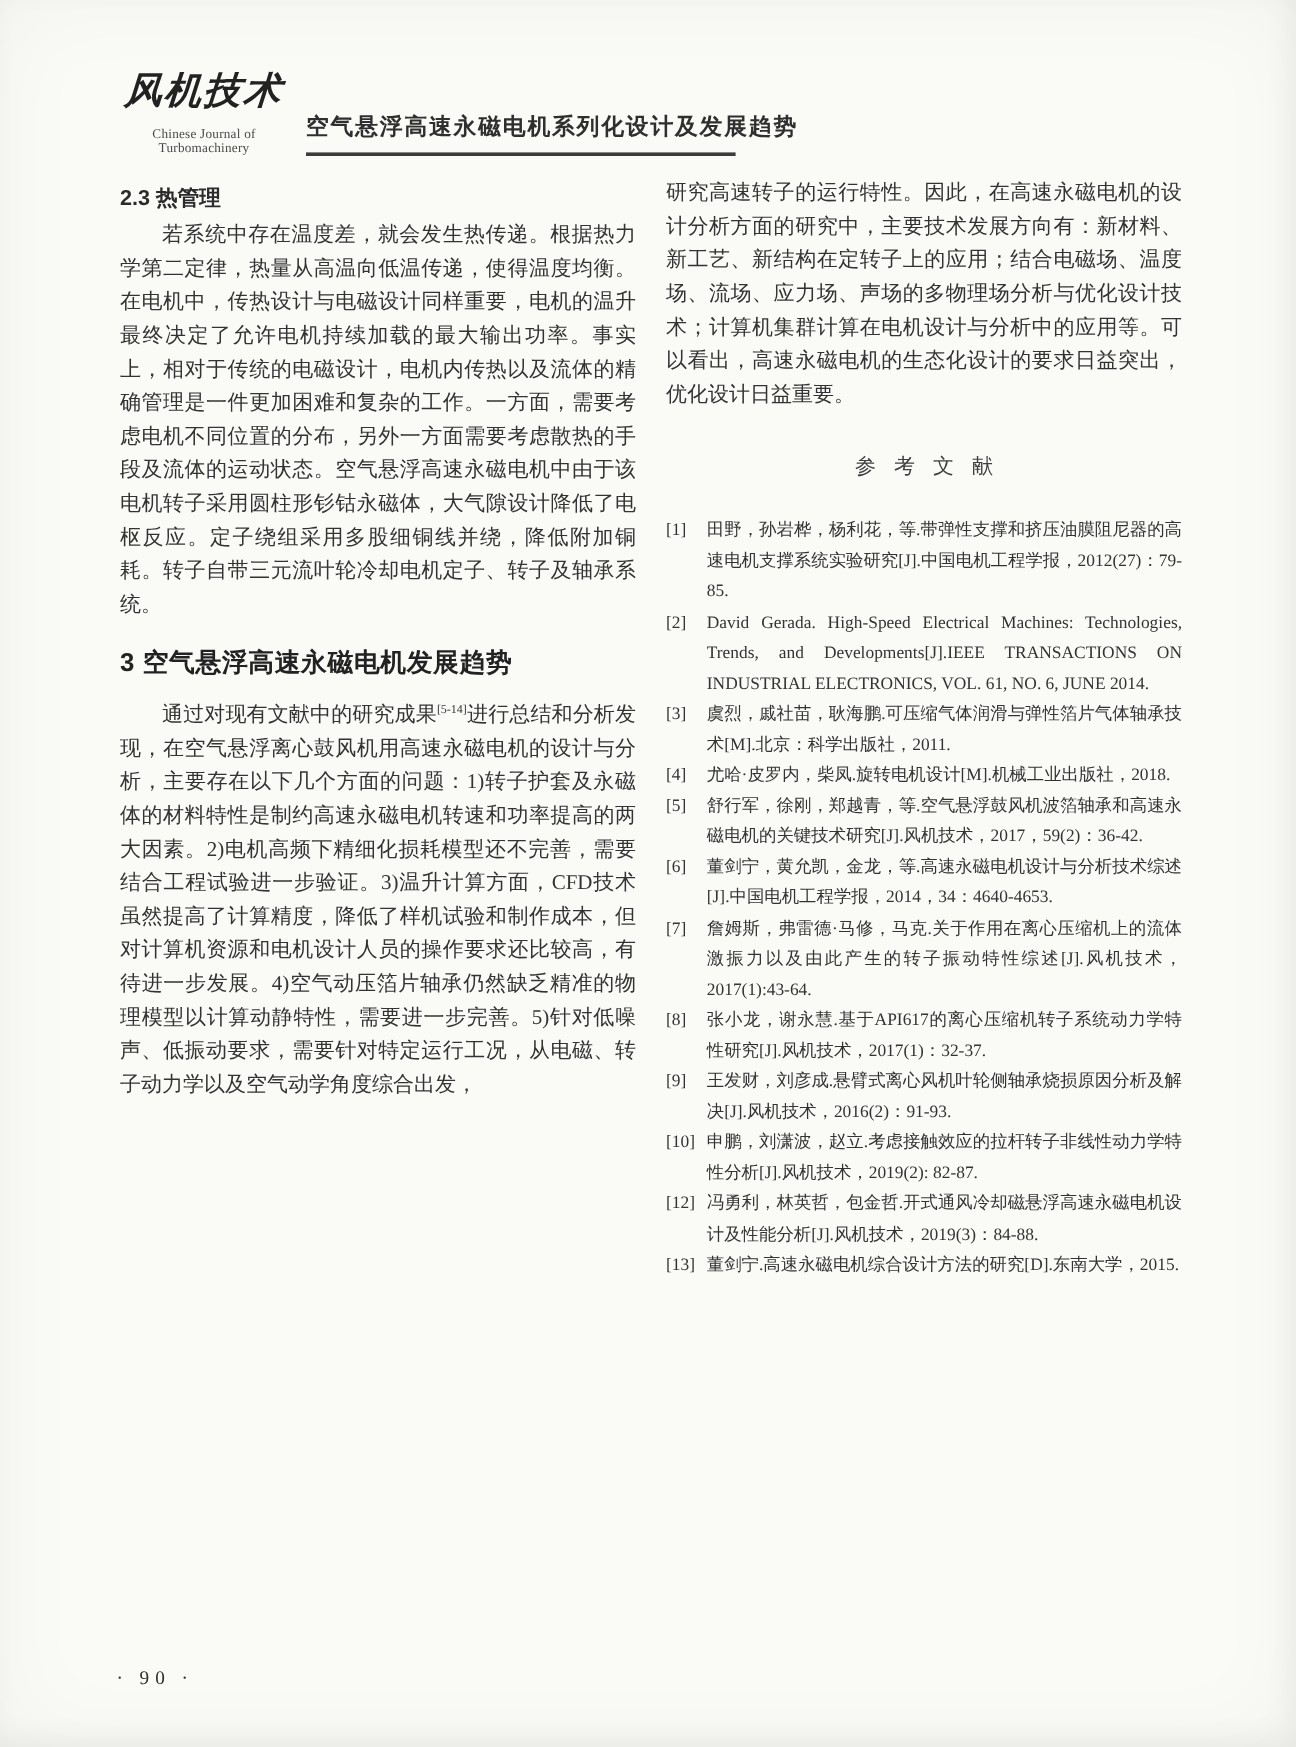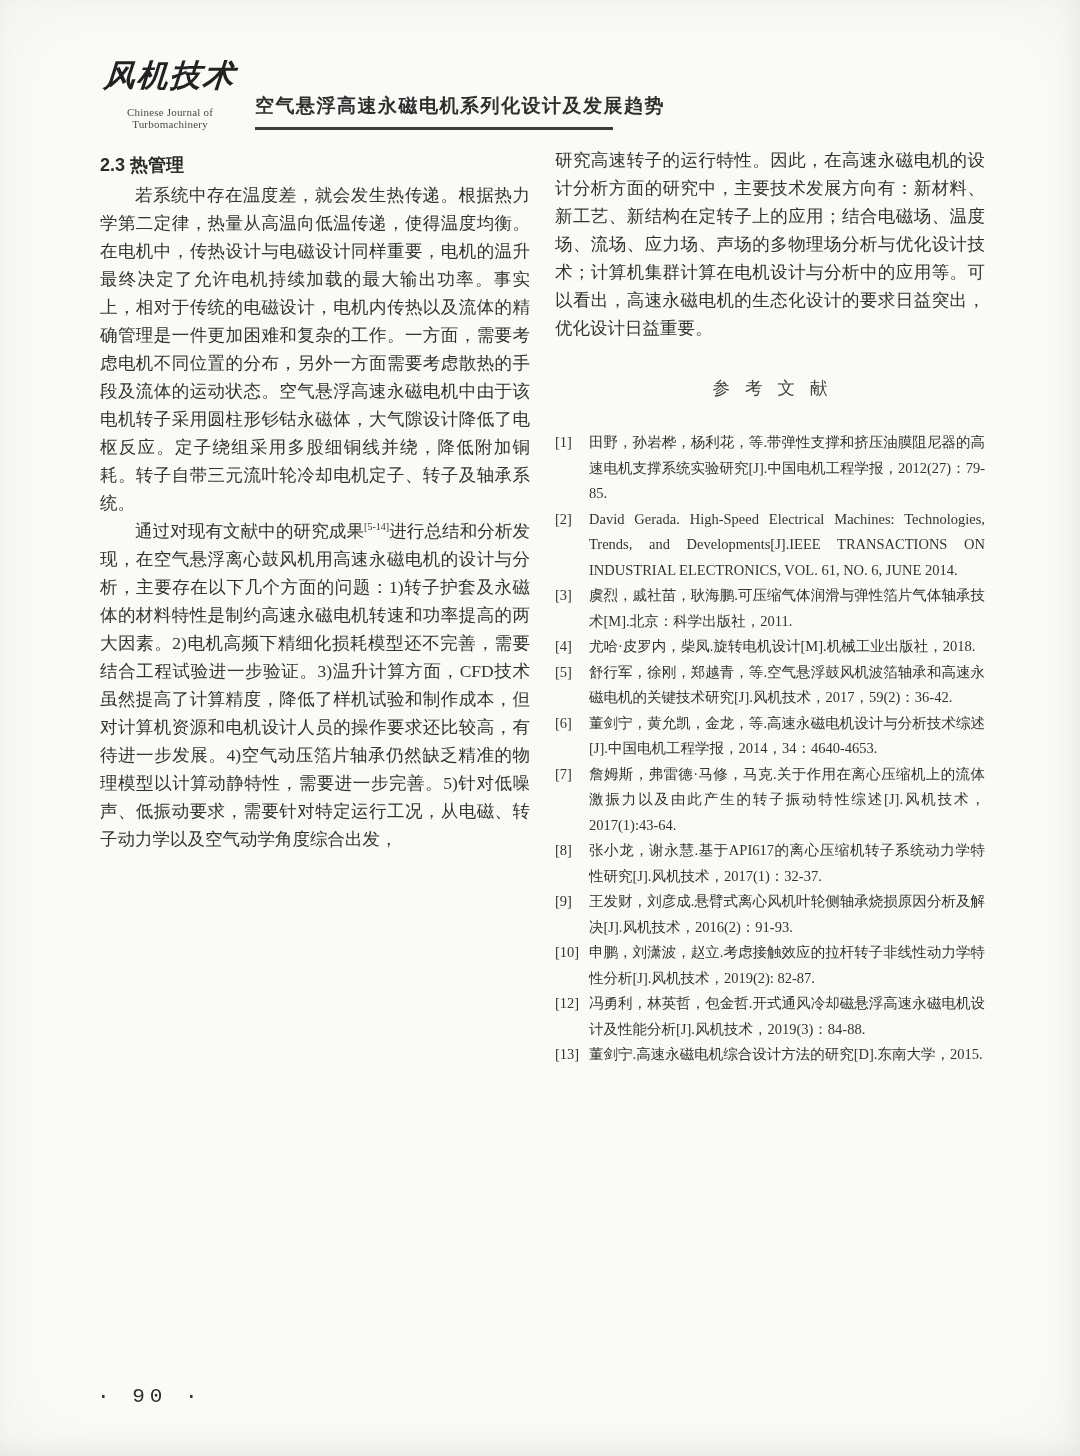--- a/index.html
+++ b/index.html
@@ -66,21 +66,21 @@
     letter-spacing:15px; text-indent:15px;
   }
   .refs { list-style:none; margin:0; padding:0; font-size:14.5px; line-height:25.5px; color:#333; }
   .ref-item { display:flex; align-items:flex-start; }
   .ref-label { flex:0 0 auto; min-width:25px; margin-right:9px; white-space:nowrap; }
   .ref-text { flex:1 1 auto; text-align:justify; }
 
   
   .page-number {
     position:absolute; left:97px; bottom:48px;
-    font-size:21px; color:#2e2e2e; letter-spacing:5px;font-family:Liberation Mono, monospace;
+    font-size:16px; color:#2e2e2e; letter-spacing:5px;
   }
 </style>
 </head>
 <body>
 
 <div class="page">
 
   <header class="journal-header">
     <div class="logo">
       <div class="logo-zh">风机技术</div>
@@ -89,20 +89,21 @@
     <div class="running-title-wrap">
       <span class="running-title">空气悬浮高速永磁电机系列化设计及发展趋势</span>
     </div>
   </header>
 
   <main class="columns">
 
     <section class="col">
       <h3 class="sub-heading">2.3  热管理</h3>
       <p class="body-para">若系统中存在温度差，就会发生热传递。根据热力学第二定律，热量从高温向低温传递，使得温度均衡。在电机中，传热设计与电磁设计同样重要，电机的温升最终决定了允许电机持续加载的最大输出功率。事实上，相对于传统的电磁设计，电机内传热以及流体的精确管理是一件更加困难和复杂的工作。一方面，需要考虑电机不同位置的分布，另外一方面需要考虑散热的手段及流体的运动状态。空气悬浮高速永磁电机中由于该电机转子采用圆柱形钐钴永磁体，大气隙设计降低了电枢反应。定子绕组采用多股细铜线并绕，降低附加铜耗。转子自带三元流叶轮冷却电机定子、转子及轴承系统。</p>
+      <h2 class="sec-heading">3   空气悬浮高速永磁电机发展趋势</h2>
       <p class="body-para"><span>通过对现有文献中的研究成果</span><sup>[5-14]</sup><span>进行总结和分析发现，在空气悬浮离心鼓风机用高速永磁电机的设计与分析，主要存在以下几个方面的问题：1)转子护套及永磁体的材料特性是制约高速永磁电机转速和功率提高的两大因素。2)电机高频下精细化损耗模型还不完善，需要结合工程试验进一步验证。3)温升计算方面，CFD技术虽然提高了计算精度，降低了样机试验和制作成本，但对计算机资源和电机设计人员的操作要求还比较高，有待进一步发展。4)空气动压箔片轴承仍然缺乏精准的物理模型以计算动静特性，需要进一步完善。5)针对低噪声、低振动要求，需要针对特定运行工况，从电磁、转子动力学以及空气动学角度综合出发，</span></p>
     </section>
 
     <section class="col">
       <p class="body-para no-indent">研究高速转子的运行特性。因此，在高速永磁电机的设计分析方面的研究中，主要技术发展方向有：新材料、新工艺、新结构在定转子上的应用；结合电磁场、温度场、流场、应力场、声场的多物理场分析与优化设计技术；计算机集群计算在电机设计与分析中的应用等。可以看出，高速永磁电机的生态化设计的要求日益突出，优化设计日益重要。</p>
       <h3 class="ref-heading">参考文献</h3>
       <ol class="refs" id="refs-list">
           <li class="ref-item">
             <span class="ref-label">[1]</span>
             <span class="ref-text">田野，孙岩桦，杨利花，等.带弹性支撑和挤压油膜阻尼器的高速电机支撑系统实验研究[J].中国电机工程学报，2012(27)：79-85.</span>

